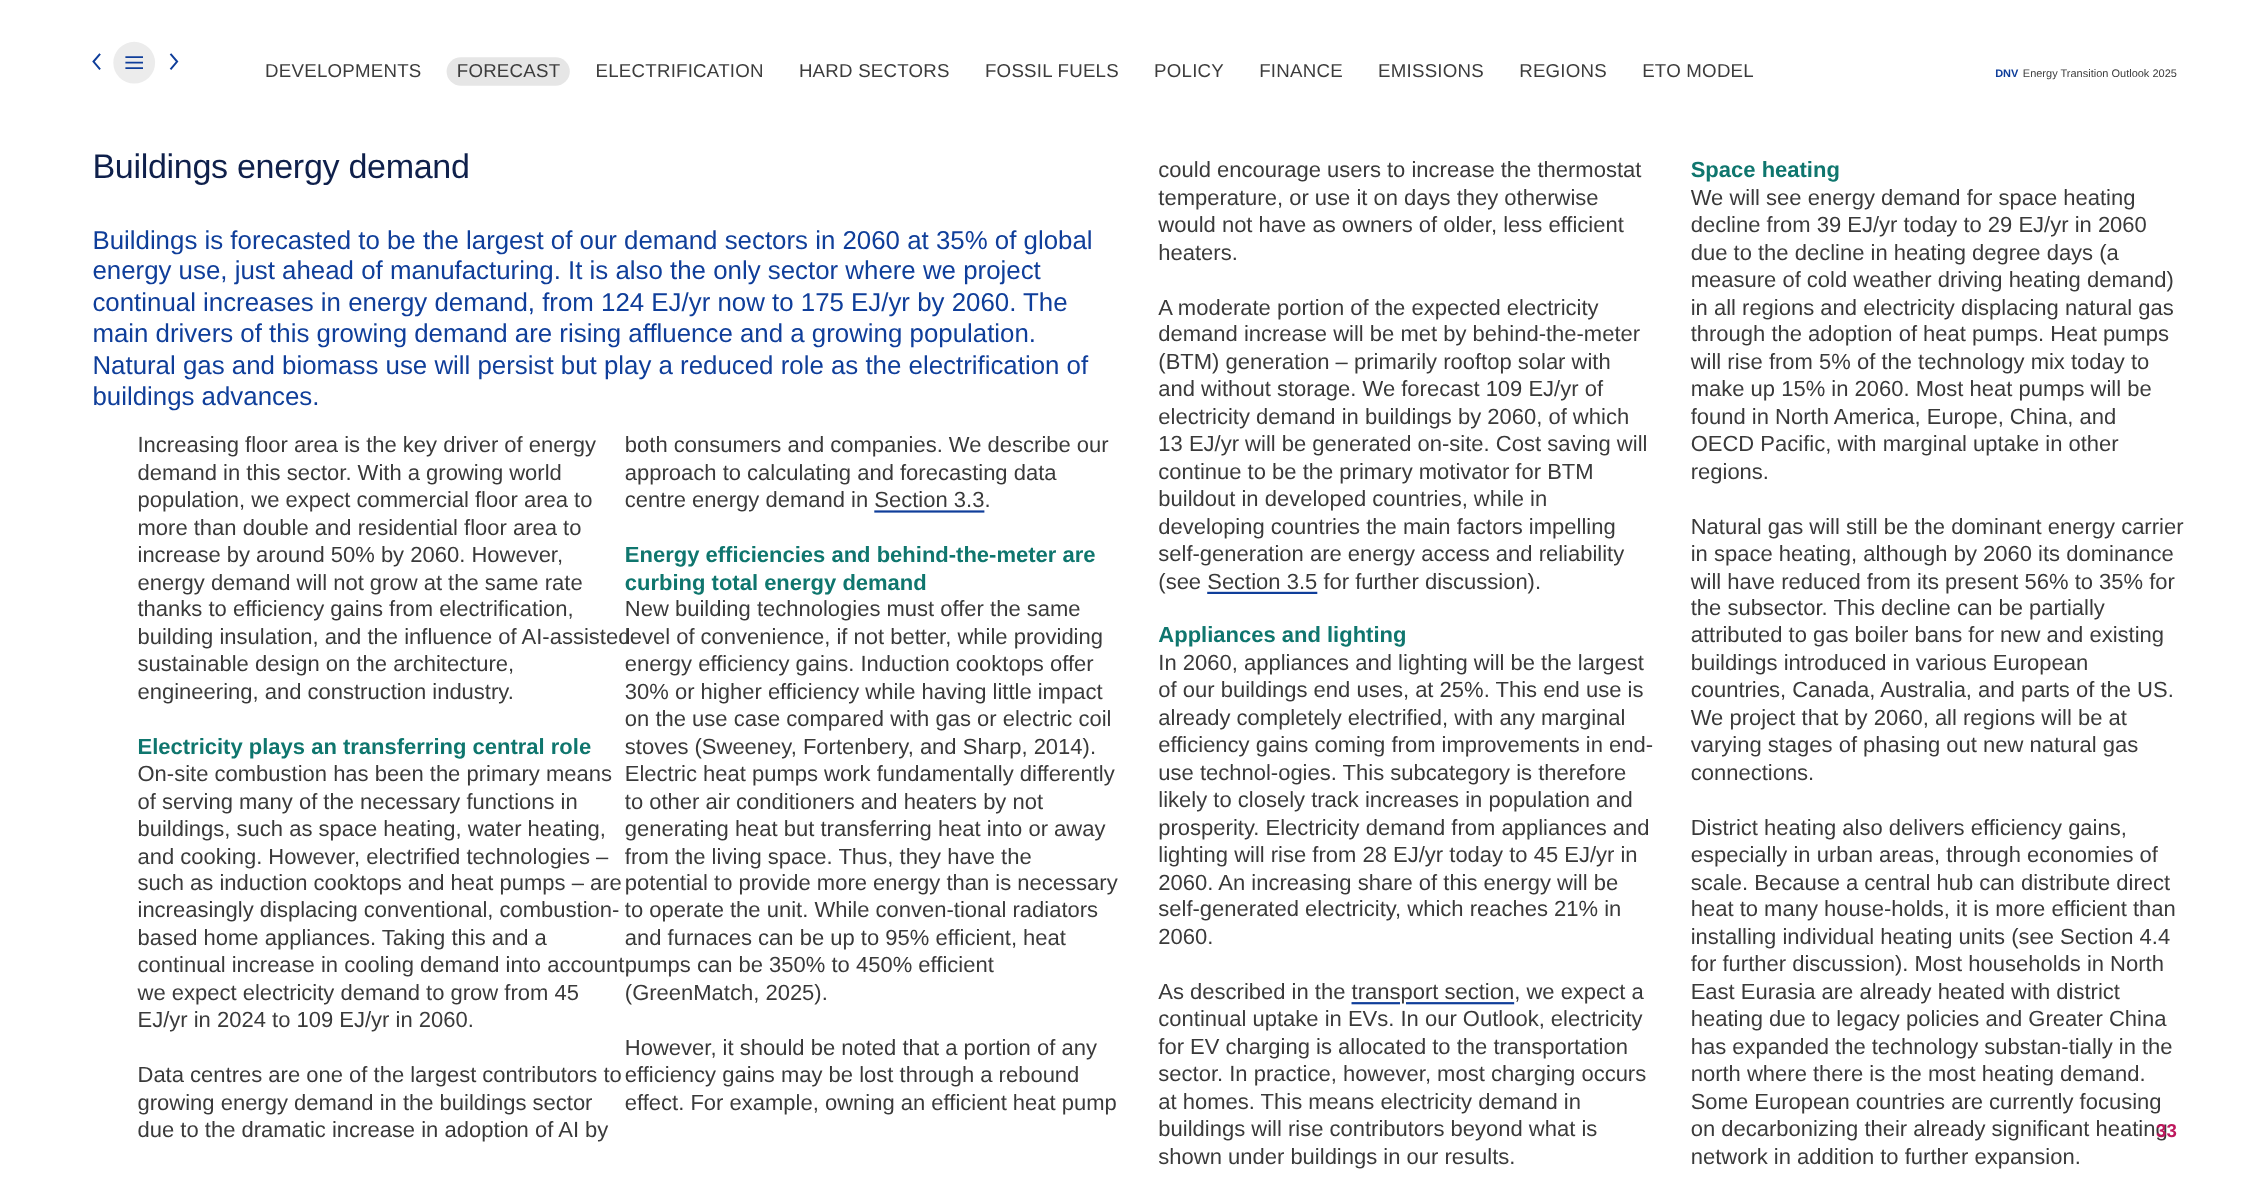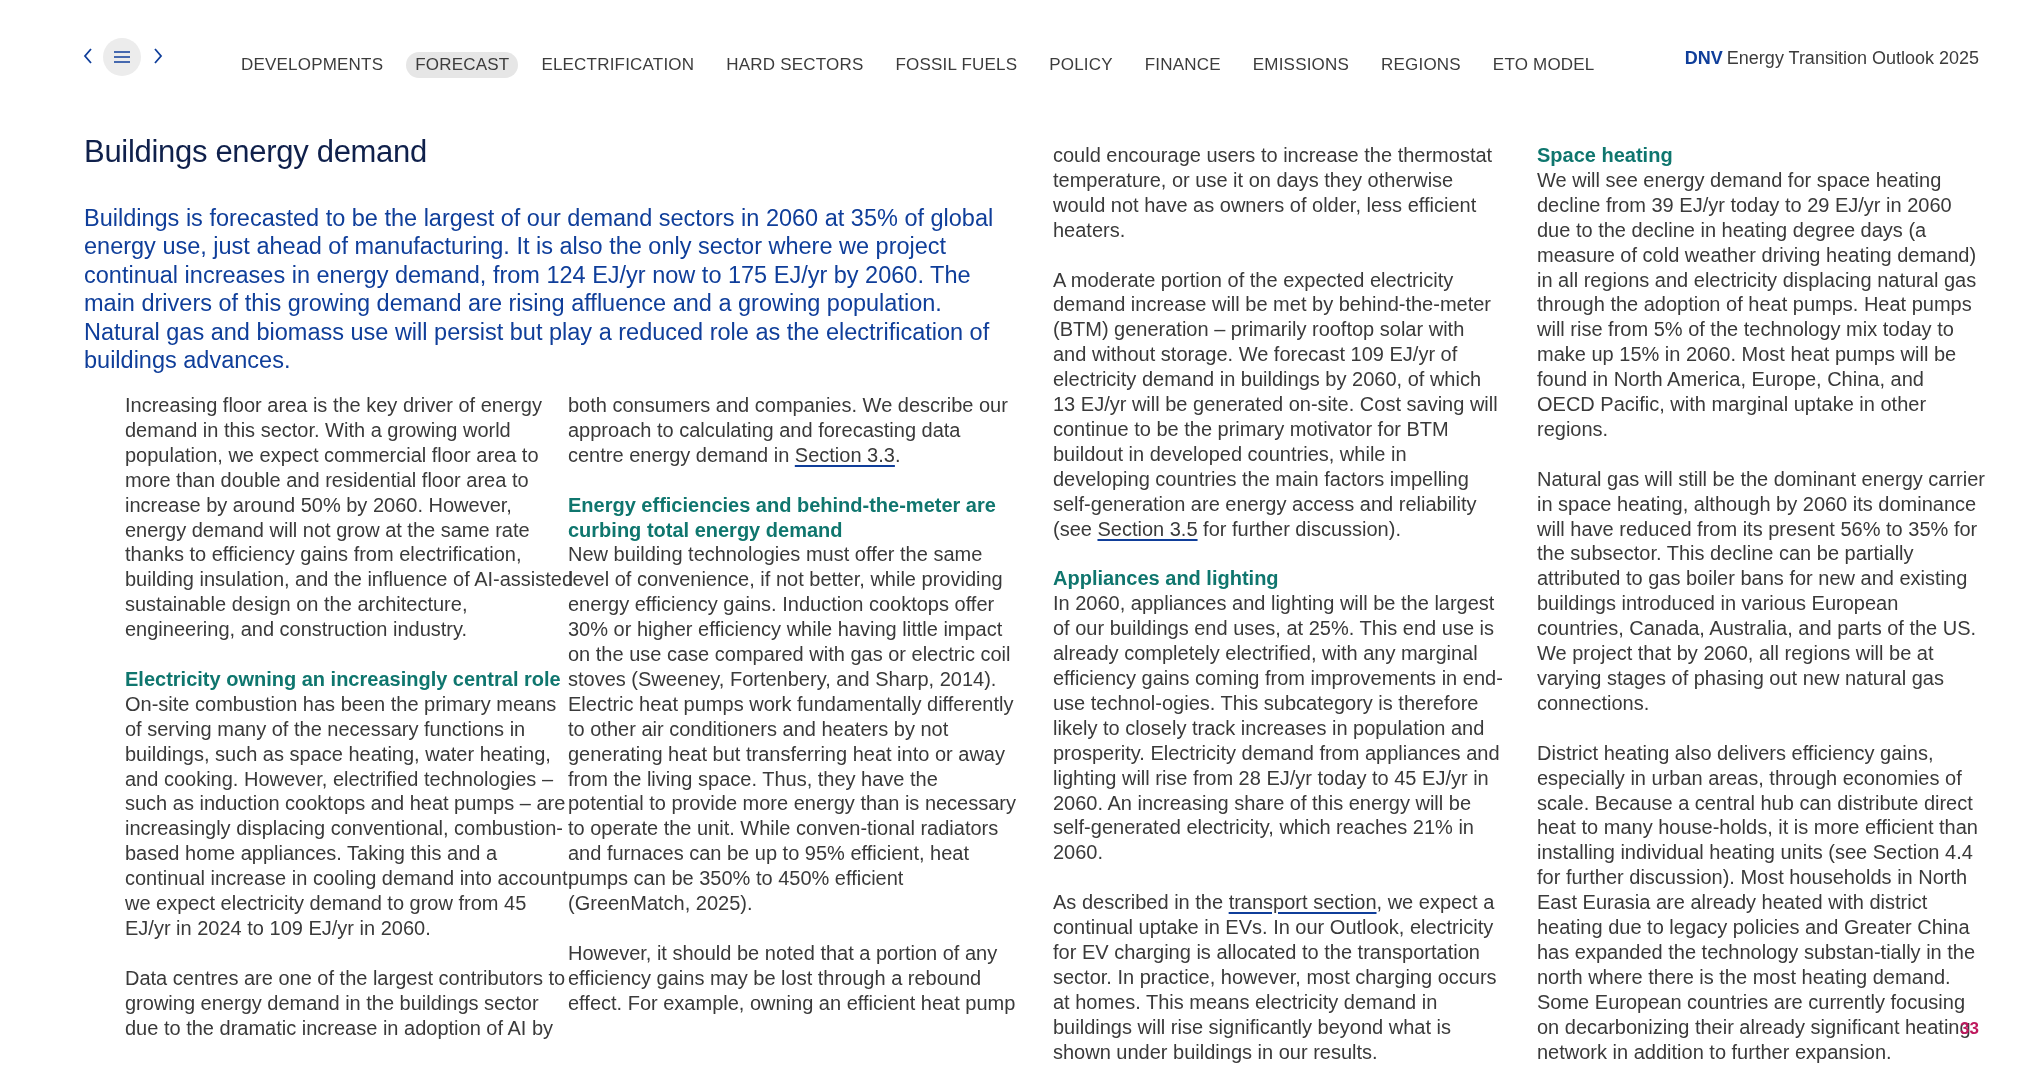--- a/index.html
+++ b/index.html
@@ -10,21 +10,21 @@
   .topnav { position: absolute; top: 38px; left: 0; width: 2040px; height: 40px; }
   .nav-arrow { position: absolute; top: 6px; width: 20px; height: 24px; cursor: pointer; display: flex; align-items: center; justify-content: center; }
   .nav-arrow svg { width: 12px; height: 18px; }
   .nav-prev { left: 78px; }
   .nav-next { left: 148px; }
   .menu-btn { position: absolute; left: 103px; top: 0; width: 38px; height: 38px; border-radius: 50%; background: #ececec; display: flex; align-items: center; justify-content: center; cursor: pointer; }
   .menu-btn svg { width: 18px; height: 14px; }
   .nav-items { position: absolute; left: 232px; top: 14px; display: flex; align-items: flex-start; height: 26px; }
   .nav-item { font-size: 17px; letter-spacing: 0.2px; color: #3c3c3c; padding: 3px 9px; margin-right: 14px; border-radius: 13px; cursor: pointer; white-space: nowrap; }
   .nav-item.active { background: #e6e6e6; }
-  .brand { position: absolute; right: 61px; top: 10px; font-size: 18px; color: #3c3c3c; white-space: nowrap; }
+  .brand { position: absolute; right: 61px; top: 24px; font-size: 10px; color: #3c3c3c; white-space: nowrap; }
   .brand .dnv { color: #0f3e9a; font-weight: bold; margin-right: 4px; }
 
   
   .title { position: absolute; left: 84px; top: 134px; font-size: 31px; color: #0f204b; font-weight: normal; letter-spacing: -0.3px; }
   .lead { position: absolute; left: 84px; top: 204px; width: 930px; font-size: 23.5px; line-height: 28.4px; color: #0f3e9a; }
 
   .col { position: absolute; width: 450px; font-size: 20px; line-height: 24.9px; color: #3a3a3a; }
   .col1 { left: 84px; top: 393px; margin-left: 41px; }
   .col2 { left: 568px; top: 393px; }
   .col3 { left: 1053px; top: 143px; }
@@ -72,21 +72,21 @@
     <span class="dnv">DNV</span><span>Energy Transition Outlook 2025</span>
   </div>
 </div>
 
 <h1 class="title">Buildings energy demand</h1>
 <p class="lead">Buildings is forecasted to be the largest of our demand sectors in 2060 at 35% of global energy use, just ahead of manufacturing. It is also the only sector where we project continual increases in energy demand, from 124 EJ/yr now to 175 EJ/yr by 2060. The main drivers of this growing demand are rising affluence and a growing population. Natural gas and biomass use will persist but play a reduced role as the electrification of buildings advances.</p>
 
 <div class="col col1">
   <p>Increasing floor area is the key driver of energy demand in this sector. With a growing world population, we expect commercial floor area to more than double and residential floor area to increase by around 50% by 2060. However, energy demand will not grow at the same rate thanks to efficiency gains from electrification, building insulation, and the influence of AI-assisted sustainable design on the architecture, engineering, and construction industry.</p>
   <p>
-    <span class="h">Electricity owning an increasingly central role</span>
+    <span class="h">Electricity plays an transferring central role</span>
     <span>On-site combustion has been the primary means of serving many of the necessary functions in buildings, such as space heating, water heating, and cooking. However, electrified technologies – such as induction cooktops and heat pumps – are increasingly displacing conventional, combustion-based home appliances. Taking this and a continual increase in cooling demand into account, we expect electricity demand to grow from 45 EJ/yr in 2024 to 109 EJ/yr in 2060.</span>
   </p>
   <p>Data centres are one of the largest contributors to growing energy demand in the buildings sector due to the dramatic increase in adoption of AI by</p>
 </div>
 
 <div class="col col2">
   <p>
     <span>both consumers and companies. We describe our approach to calculating and forecasting data centre energy demand in </span><a>Section 3.3</a><span>.</span>
   </p>
   <p>
@@ -99,21 +99,21 @@
 <div class="col col3">
   <p>could encourage users to increase the thermostat temperature, or use it on days they otherwise would not have as owners of older, less efficient heaters.</p>
   <p>
     <span>A moderate portion of the expected electricity demand increase will be met by behind-the-meter (BTM) generation – primarily rooftop solar with and without storage. We forecast 109 EJ/yr of electricity demand in buildings by 2060, of which 13 EJ/yr will be generated on-site. Cost saving will continue to be the primary motivator for BTM buildout in developed countries, while in developing countries the main factors impelling self-generation are energy access and reliability (see </span><a>Section 3.5</a><span> for further discussion).</span>
   </p>
   <p>
     <span class="h">Appliances and lighting</span>
     <span>In 2060, appliances and lighting will be the largest of our buildings end uses, at 25%. This end use is already completely electrified, with any marginal efficiency gains coming from improvements in end-use technol-ogies. This subcategory is therefore likely to closely track increases in population and prosperity. Electricity demand from appliances and lighting will rise from 28 EJ/yr today to 45 EJ/yr in 2060. An increasing share of this energy will be self-generated electricity, which reaches 21% in 2060.</span>
   </p>
   <p>
-    <span>As described in the </span><a>transport section</a><span>, we expect a continual uptake in EVs. In our Outlook, electricity for EV charging is allocated to the transportation sector. In practice, however, most charging occurs at homes. This means electricity demand in buildings will rise significantly beyond what is shown under buildings in our results.</span>
+    <span>As described in the </span><a>transport section</a><span>, we expect a continual uptake in EVs. In our Outlook, electricity for EV charging is allocated to the transportation sector. In practice, however, most charging occurs at homes. This means electricity demand in buildings will rise contributors beyond what is shown under buildings in our results.</span>
   </p>
 </div>
 
 <div class="col col4">
   <p>
     <span class="h">Space heating</span>
     <span>We will see energy demand for space heating decline from 39 EJ/yr today to 29 EJ/yr in 2060 due to the decline in heating degree days (a measure of cold weather driving heating demand) in all regions and electricity displacing natural gas through the adoption of heat pumps. Heat pumps will rise from 5% of the technology mix today to make up 15% in 2060. Most heat pumps will be found in North America, Europe, China, and OECD Pacific, with marginal uptake in other regions.</span>
   </p>
   <p>Natural gas will still be the dominant energy carrier in space heating, although by 2060 its dominance will have reduced from its present 56% to 35% for the subsector. This decline can be partially attributed to gas boiler bans for new and existing buildings introduced in various European countries, Canada, Australia, and parts of the US. We project that by 2060, all regions will be at varying stages of phasing out new natural gas connections.</p>
   <p>District heating also delivers efficiency gains, especially in urban areas, through economies of scale. Because a central hub can distribute direct heat to many house-holds, it is more efficient than installing individual heating units (see Section 4.4 for further discussion). Most households in North East Eurasia are already heated with district heating due to legacy policies and Greater China has expanded the technology substan-tially in the north where there is the most heating demand. Some European countries are currently focusing on decarbonizing their already significant heating network in addition to further expansion.</p>

